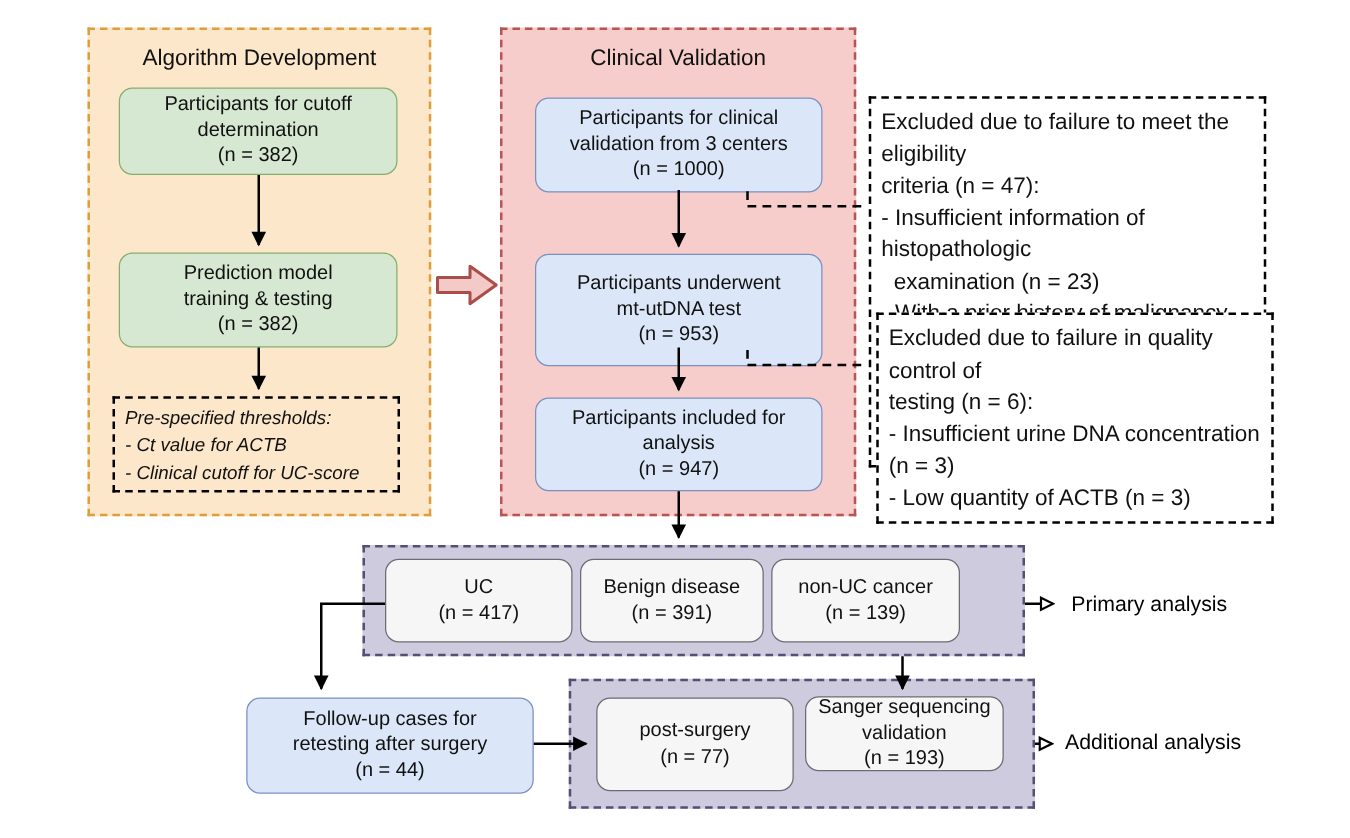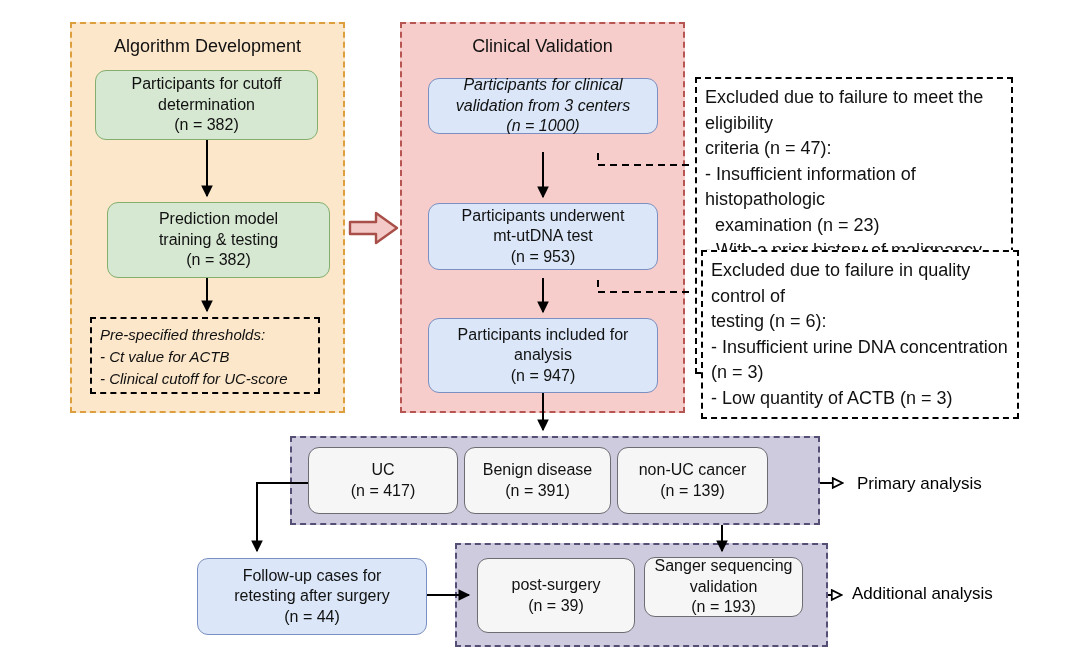--- a/index.html
+++ b/index.html
@@ -38,34 +38,34 @@
 <body>
 
 <div id="canvas">
 
   <div class="panel orange-panel" style="left:70px;top:22px;width:275px;height:391px;">
     <div class="panel-title">Algorithm Development</div>
   </div>
   <div class="node green" style="left:95px;top:70px;width:223px;height:70px;">Participants for cutoff
 determination
 (n = 382)</div>
-  <div class="node green" style="left:95px;top:202px;width:223px;height:76px;margin-left:12px;">Prediction model
+  <div class="node green" style="left:95px;top:202px;width:223px;height:76px;">Prediction model
 training &amp; testing
 (n = 382)</div>
   <div class="threshold" style="left:90px;top:317px;width:230px;height:77px;">Pre-specified thresholds:
 - Ct value for ACTB
 - Clinical cutoff for UC-score</div>
 
   <div class="panel pink-panel" style="left:400px;top:22px;width:285px;height:391px;">
     <div class="panel-title">Clinical Validation</div>
   </div>
-  <div class="node blue" style="left:428px;top:78px;width:230px;height:56px;font-style:italic;">Participants for clinical
+  <div class="node blue" style="left:428px;top:78px;width:230px;height:76px;">Participants for clinical
 validation from 3 centers
 (n = 1000)</div>
-  <div class="node blue" style="left:428px;top:203px;width:230px;height:67px;text-align:center;">Participants underwent
+  <div class="node blue" style="left:428px;top:203px;width:230px;height:90px;text-align:center;">Participants underwent
 mt-utDNA test
 (n = 953)</div>
   <div class="node blue" style="left:428px;top:318px;width:230px;height:75px;">Participants included for
 analysis
 (n = 947)</div>
 
   <div class="dashedbox" style="left:695px;top:77px;width:318px;min-height:153px;">Excluded due to failure to meet the eligibility
 criteria (n = 47):
 - Insufficient information of histopathologic
   examination (n = 23)
@@ -84,21 +84,21 @@
 (n = 391)</div>
   <div class="node grayb" style="left:617px;top:447px;width:151px;height:67px;">non-UC cancer
 (n = 139)</div>
   <div class="side-label" style="left:857px;top:474px;">Primary analysis</div>
 
   <div class="panel purple-panel" style="left:455px;top:543px;width:373px;height:104px;"></div>
   <div class="node blue" style="left:197px;top:558px;width:230px;height:77px;">Follow-up cases for
 retesting after surgery
 (n = 44)</div>
   <div class="node grayb" style="left:477px;top:558px;width:158px;height:75px;">post-surgery
-(n = 39)</div>
+(n = 77)</div>
   <div class="node grayb" style="left:644px;top:557px;width:159px;height:60px;">Sanger sequencing
 validation
 (n = 193)</div>
   <div class="side-label" style="left:852px;top:584px;">Additional analysis</div>
 
   <svg id="transition-arrow" style="position:absolute;left:348px;top:209px;" width="52" height="38" viewBox="0 0 52 38">
     <polygon points="2,13 28,13 28,4 49,19 28,34 28,25 2,25" fill="#f3cac7" stroke="#a94f49" stroke-width="2.4" stroke-linejoin="round"></polygon>
   </svg>
 
   <svg id="arrow-layer" width="1080" height="670" viewBox="0 0 1080 670">

